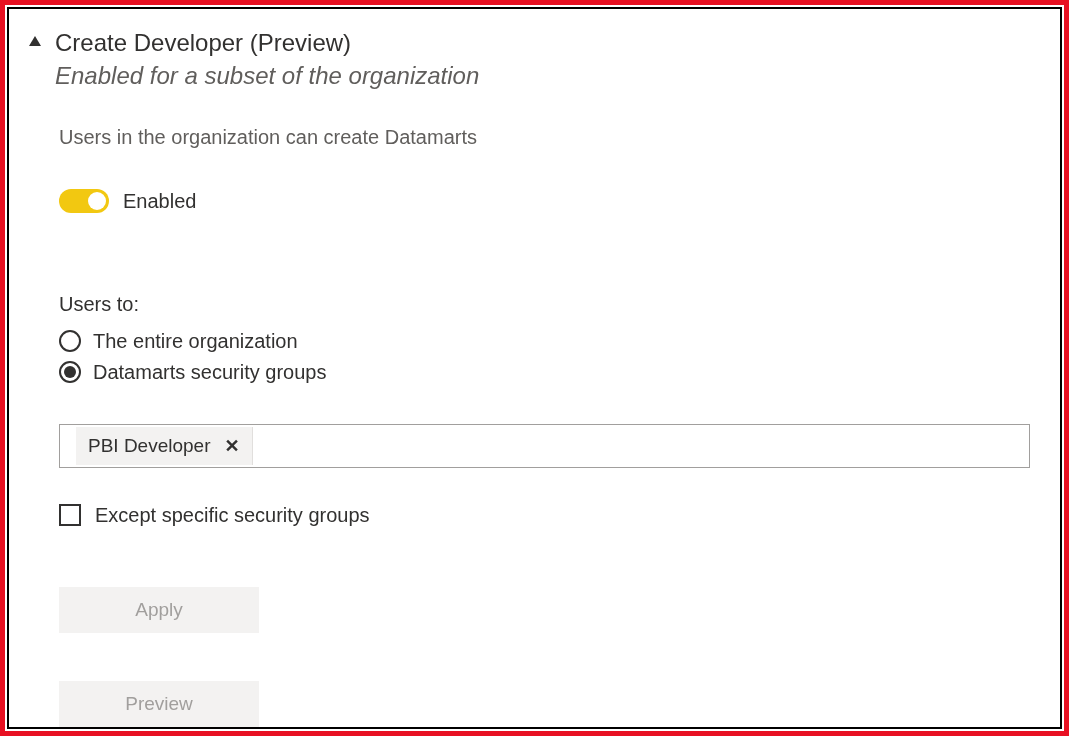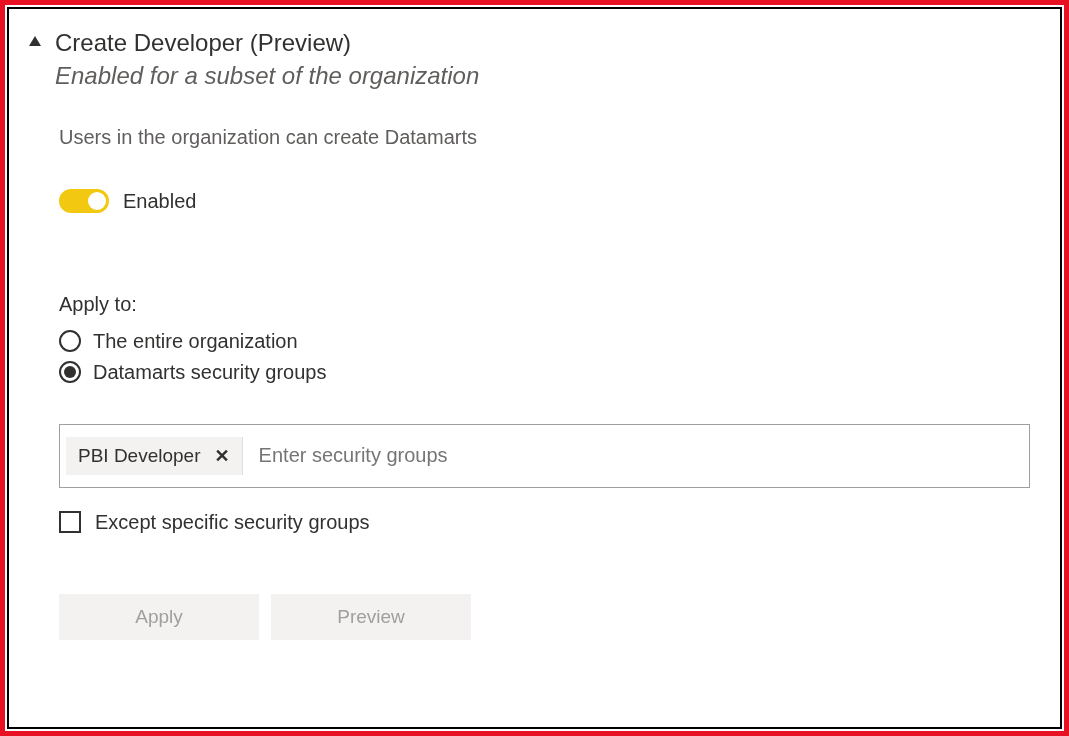--- a/index.html
+++ b/index.html
@@ -121,24 +121,24 @@
       border-radius: 50%;
       background: #323130;
     }
     .radio-label {
       font-size: 20px;
       color: #323130;
     }
     .chip-input {
       border: 1px solid #a19f9d;
       margin-top: 40px;
-      height: 64px;
-      display: flex;
-      align-items: center;
-      padding: 4px 6px;
+      height: 44px;
+      display: flex;
+      align-items: center;
+      padding: 4px 16px;
       gap: 10px;
     }
     .chip {
       background: #f3f2f1;
       color: #323130;
       height: 38px;
       border-right: 1px solid #e1dfdd;
       display: flex;
       align-items: center;
       padding: 0 12px;
@@ -158,37 +158,38 @@
       outline: none;
       flex: 1;
       height: 100%;
       font-family: inherit;
       padding-left: 6px;
     }
     .checkbox-row {
       display: flex;
       align-items: center;
       gap: 14px;
-      margin-top: 23px;
+      margin-top: 36px;
       cursor: pointer;
     }
     .checkbox {
       width: 22px;
       height: 22px;
       border: 2px solid #323130;
       flex-shrink: 0;
     }
     .checkbox-label {
       font-size: 20px;
       color: #323130;
     }
     .button-row {
       display: flex;
-      gap: 12px;
+      gap: 48px;
       margin-top: 60px;
+      flex-direction: column;
     }
     .btn {
       width: 200px;
       height: 46px;
       background: #f3f2f1;
       color: #a19f9d;
       font-size: 19px;
       display: flex;
       align-items: center;
       justify-content: center;
@@ -213,41 +214,40 @@
     <div class="content">
       <div class="description">Users in the organization can create Datamarts</div>
 
       <div class="toggle-row">
         <div class="toggle">
           <div class="toggle-knob"></div>
         </div>
         <div class="toggle-label">Enabled</div>
       </div>
 
-      <div class="apply-to-label">Apply to:</div>
+      <div class="apply-to-label">Users to:</div>
 
       <div class="radio-group">
         <div class="radio-row">
           <div class="radio"></div>
           <div class="radio-label">The entire organization</div>
         </div>
         <div class="radio-row">
           <div class="radio">
             <div class="radio-inner"></div>
           </div>
           <div class="radio-label">Datamarts security groups</div>
         </div>
       </div>
 
       <div class="chip-input">
         <div class="chip">
           <span>PBI Developer</span>
           <span class="chip-remove">✕</span>
         </div>
-        <input class="chip-placeholder" type="text" placeholder="Enter security groups" style="">
       </div>
 
       <div class="checkbox-row">
         <div class="checkbox"></div>
         <div class="checkbox-label">Except specific security groups</div>
       </div>
 
       <div class="button-row">
         <button class="btn">Apply</button>
         <button class="btn">Preview</button>

